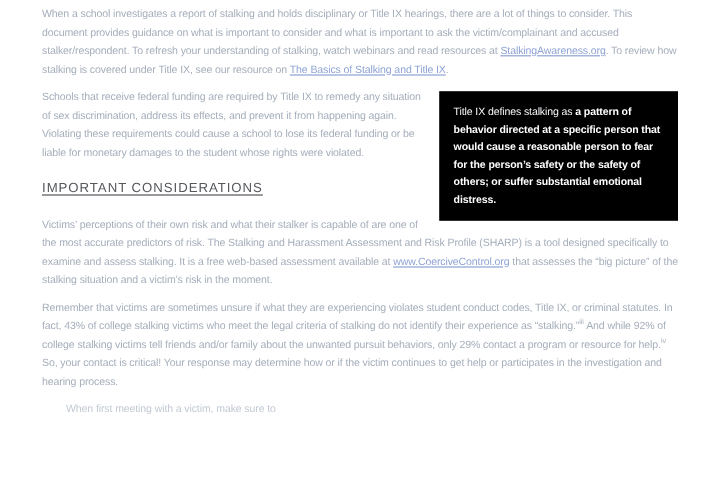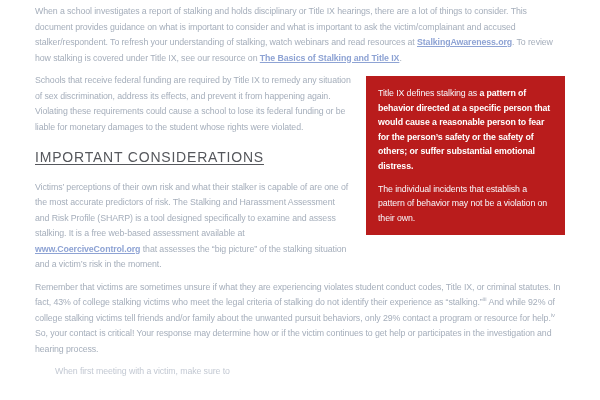--- a/index.html
+++ b/index.html
@@ -17,38 +17,37 @@
     line-height: 15.5px;
     letter-spacing: -0.1px;
     color: #a5aebb;
   }
   p { margin: 0 0 7px 0; }
   .doclink {
     color: #8ea3d4;
     text-decoration: underline;
     text-decoration-thickness: 1px;
     cursor: pointer;
-    font-weight: bold;
   }
   .def-box {
     float: right;
     width: 199px;
     margin: 3px 0 9px 15px;
     padding: 10px 12px;
-    background: #b91c1c;
+    background: #000000;
     color: #f7f8fc;
     font-size: 8.8px;
     line-height: 14.6px;
   }
   .def-box p { margin: 0 0 8px 0; }
   .def-box p:last-child { margin-bottom: 0; }
   .def-box strong { color: #ffffff; font-weight: bold; }
   .section-heading {
     margin: 15px 0 14px 0;
-    font-size: 14px;
+    font-size: 11px;
     font-weight: normal;
     letter-spacing: 0.8px;
     color: #55575c;
     text-decoration: underline;
     text-decoration-thickness: 1px;
     text-underline-offset: 2px;
   }
   sup.footnote {
     font-size: 6px;
     line-height: 0;
@@ -62,21 +61,20 @@
 </style>
 </head>
 <body>
 
 <div class="page">
 
   <p><span>When a school investigates a report of stalking and holds disciplinary or Title IX hearings, there are a lot of things to consider. This document provides guidance on what is important to consider and what is important to ask the victim/complainant and accused stalker/respondent. To refresh your understanding of stalking, watch webinars and read resources at </span><span class="doclink">StalkingAwareness.org</span><span>. To review how stalking is covered under Title IX, see our resource on </span><span class="doclink">The Basics of Stalking and Title IX</span><span>.</span></p>
 
   <aside class="def-box">
     <p><span>Title IX defines stalking as </span><strong>a pattern of behavior directed at a specific person that would cause a reasonable person to fear for the person’s safety or the safety of others; or suffer substantial emotional distress.</strong></p>
-    <p>The individual incidents that establish a pattern of behavior may not be a violation on their own.</p>
   </aside>
 
   <p>Schools that receive federal funding are required by Title IX to remedy any situation of sex discrimination, address its effects, and prevent it from happening again. Violating these requirements could cause a school to lose its federal funding or be liable for monetary damages to the student whose rights were violated.</p>
 
   <h2 class="section-heading">IMPORTANT CONSIDERATIONS</h2>
 
   <p><span>Victims’ perceptions of their own risk and what their stalker is capable of are one of the most accurate predictors of risk. The Stalking and Harassment Assessment and Risk Profile (SHARP) is a tool designed specifically to examine and assess stalking. It is a free web-based assessment available at </span><span class="doclink">www.CoerciveControl.org</span><span> that assesses the “big picture” of the stalking situation and a victim’s risk in the moment.</span></p>
 
   <p><span>Remember that victims are sometimes unsure if what they are experiencing violates student conduct codes, Title IX, or criminal statutes. In fact, 43% of college stalking victims who meet the legal criteria of stalking do not identify their experience as “stalking.”</span><sup class="footnote">iii</sup><span> And while 92% of college stalking victims tell friends and/or family about the unwanted pursuit behaviors, only 29% contact a program or resource for help.</span><sup class="footnote">iv</sup><span> So, your contact is critical! Your response may determine how or if the victim continues to get help or participates in the investigation and hearing process.</span></p>
 

